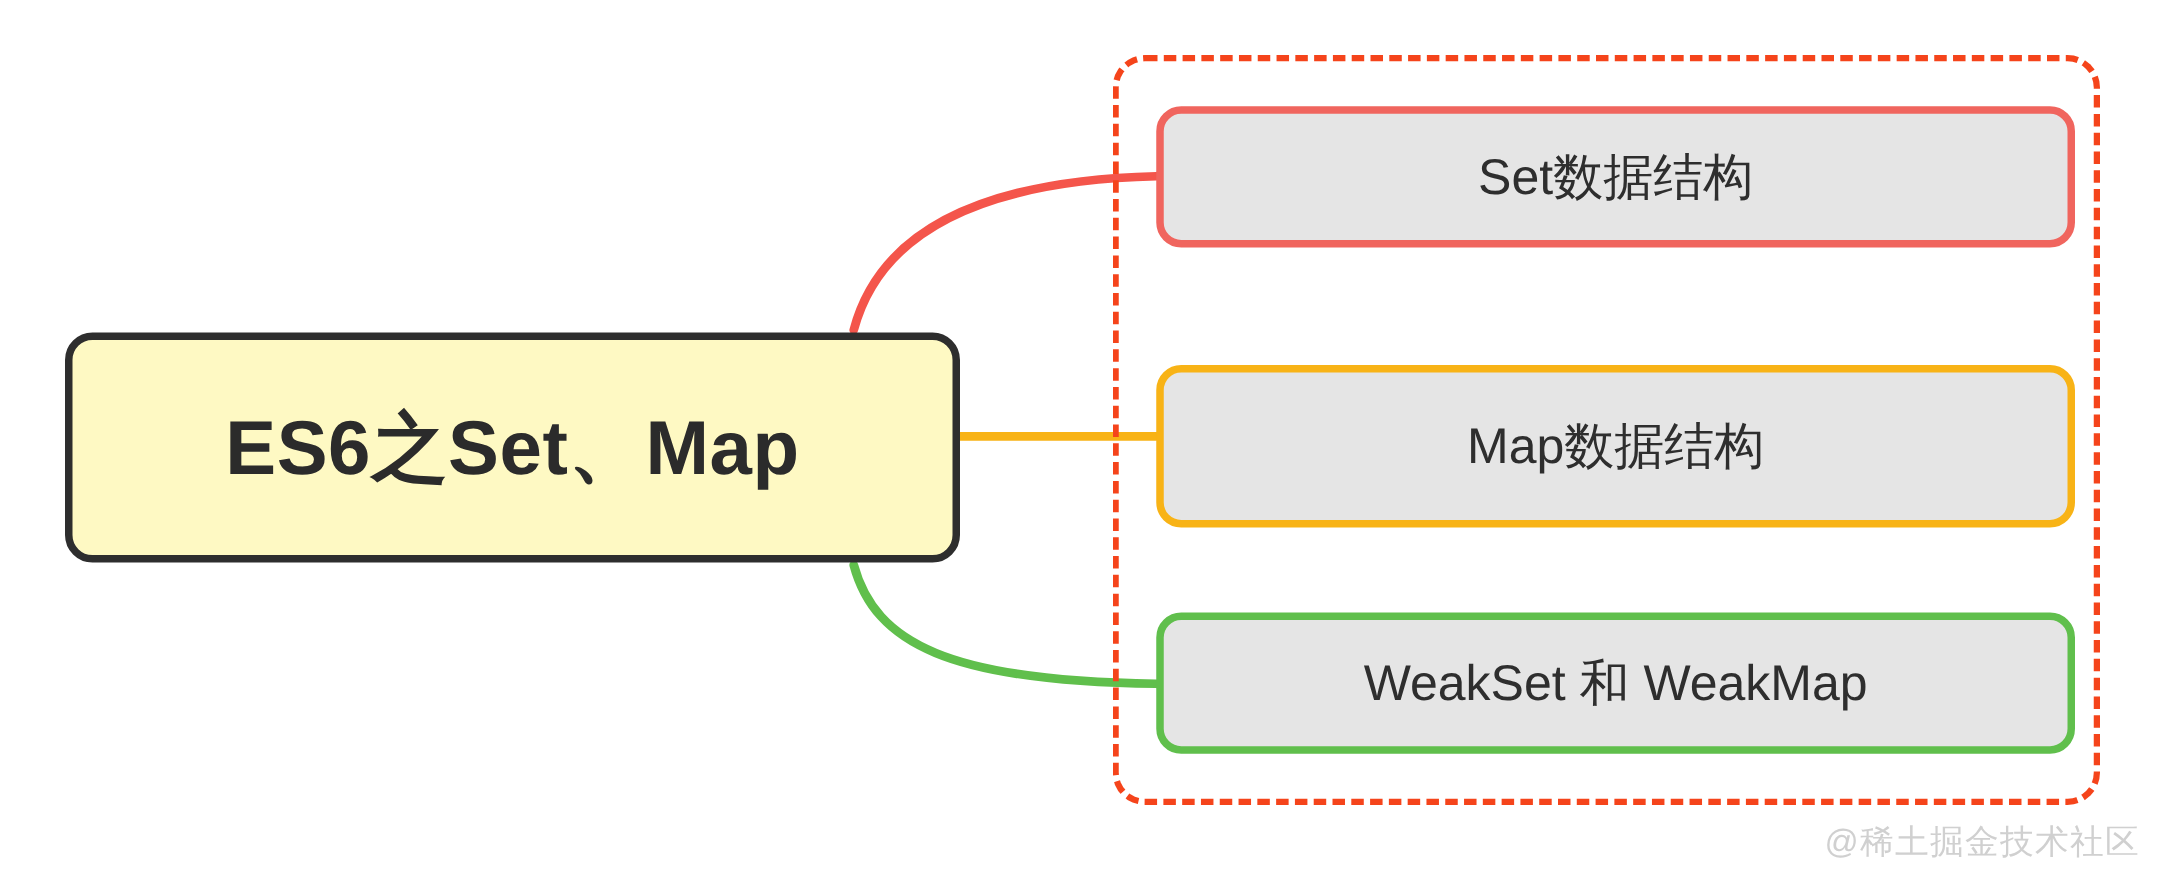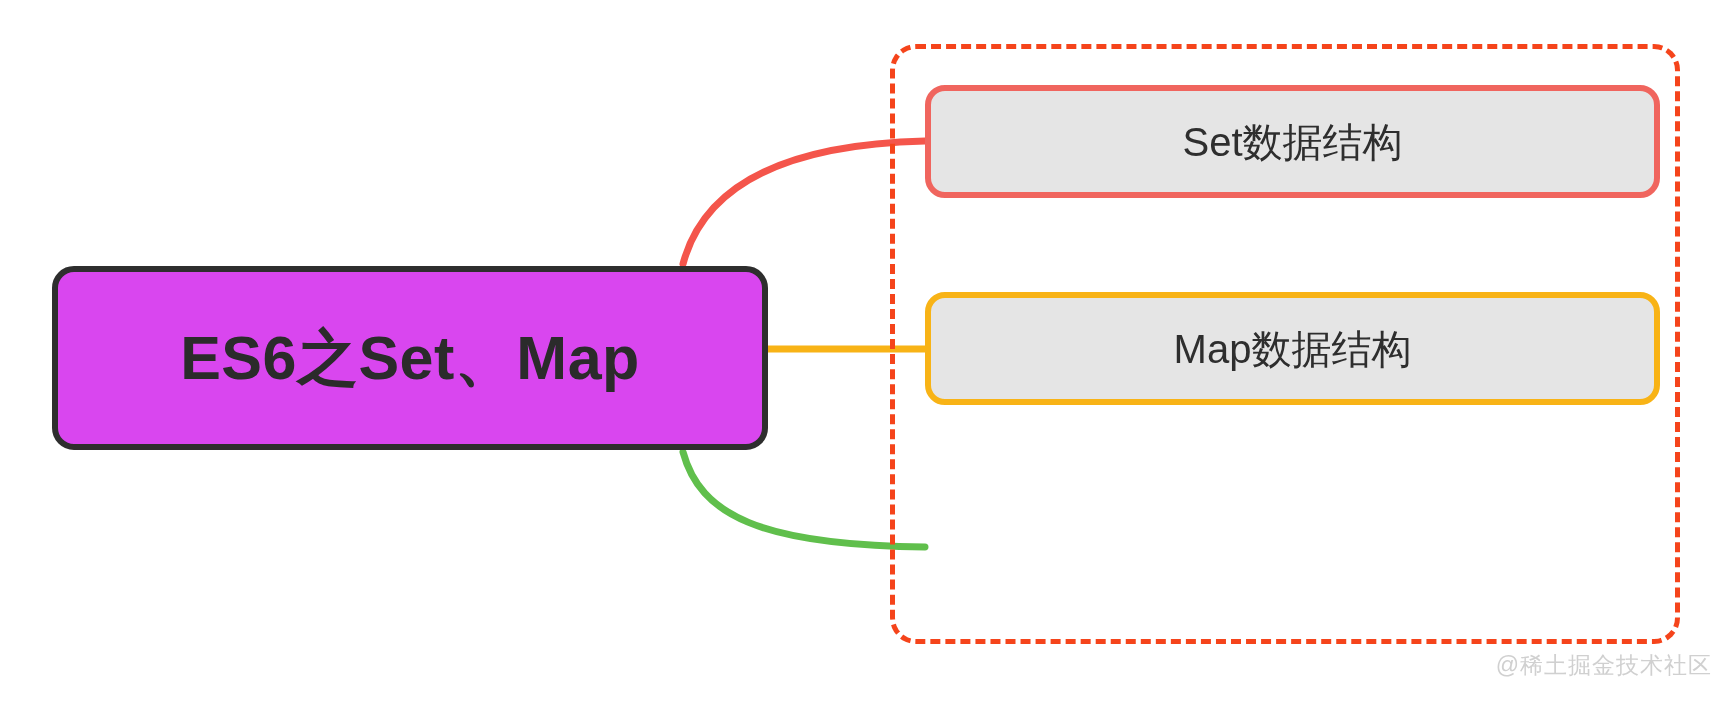--- a/index.html
+++ b/index.html
@@ -29,21 +29,21 @@
   
   .root-node {
     position: absolute;
     left: 52px;
     top: 266px;
     width: 716px;
     height: 184px;
     box-sizing: border-box;
     border: 6px solid #2e2e2e;
     border-radius: 22px;
-    background: #d946ef;
+    background: #fef9c3;
     display: flex;
     align-items: center;
     justify-content: center;
   }
   .root-label {
     font-size: 61px;
     font-weight: 700;
     color: #2b2b2b;
     letter-spacing: 0.5px;
     white-space: nowrap;
@@ -84,37 +84,37 @@
     left: 925px;
     top: 85px;
     width: 735px;
     height: 113px;
     border: 6px solid #F0655E;
   }
   .child-map {
     left: 925px;
     top: 292px;
     width: 735px;
-    height: 113px;
+    height: 130px;
     border: 6px solid #F8B316;
   }
   .child-weak {
     left: 925px;
     top: 490px;
     width: 735px;
     height: 113px;
     border: 6px solid #60BF4C;
   }
 
   
   .watermark {
     position: absolute;
     right: 14px;
-    bottom: 20px;
-    font-size: 23px;
+    bottom: 10px;
+    font-size: 27px;
     color: #d0d0d0;
     letter-spacing: 1px;
     white-space: nowrap;
   }
 </style>
 </head>
 <body>
 
 <div id="canvas">
 
@@ -131,16 +131,19 @@
   <div class="group-box"></div>
 
   <div class="child-node child-set">
     <span class="child-label">Set数据结构</span>
   </div>
 
   <div class="child-node child-map">
     <span class="child-label">Map数据结构</span>
   </div>
 
+  <div class="child-node child-weak">
+    <span class="child-label">WeakSet 和 WeakMap</span>
+  </div>
 
   <div class="watermark">@稀土掘金技术社区</div>
 
 </div>
 
 </body></html>

